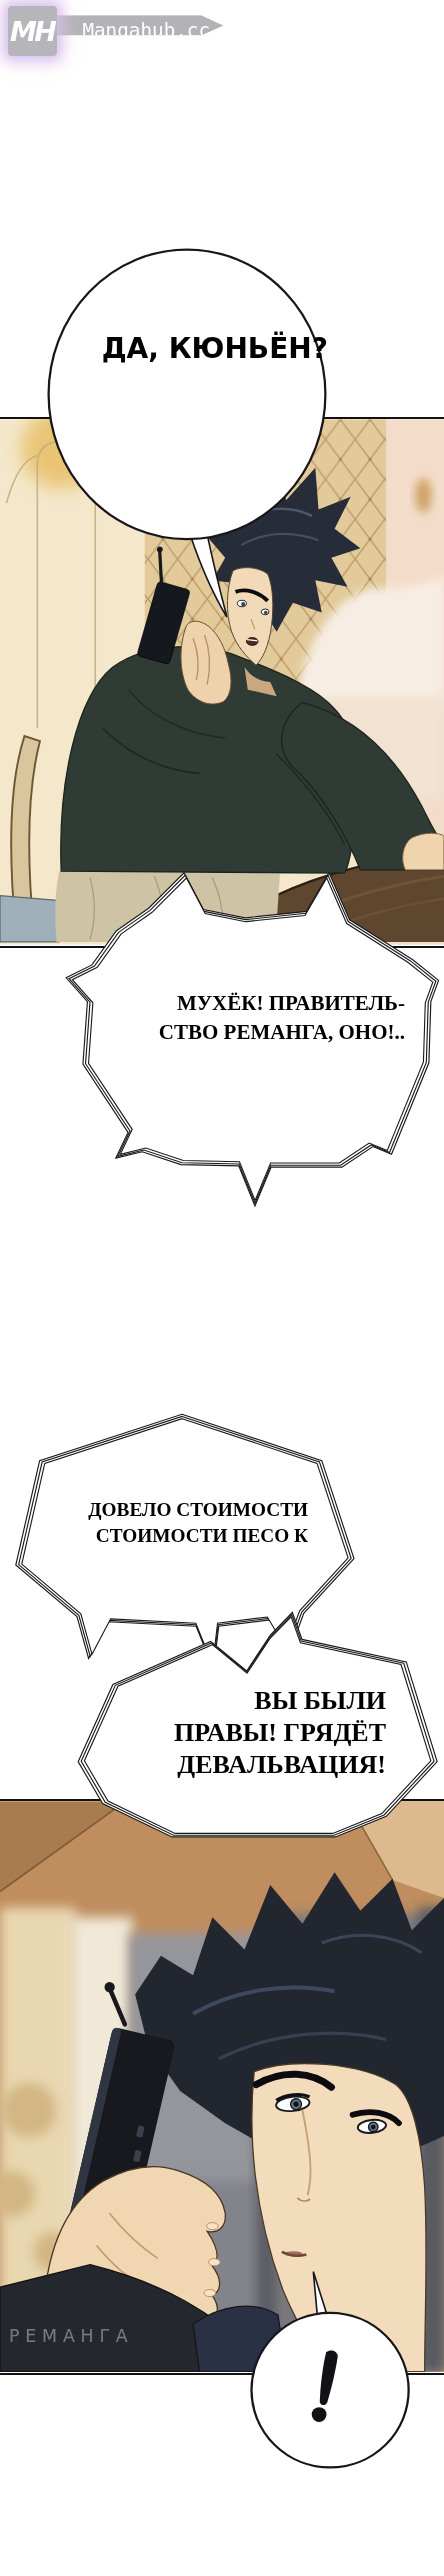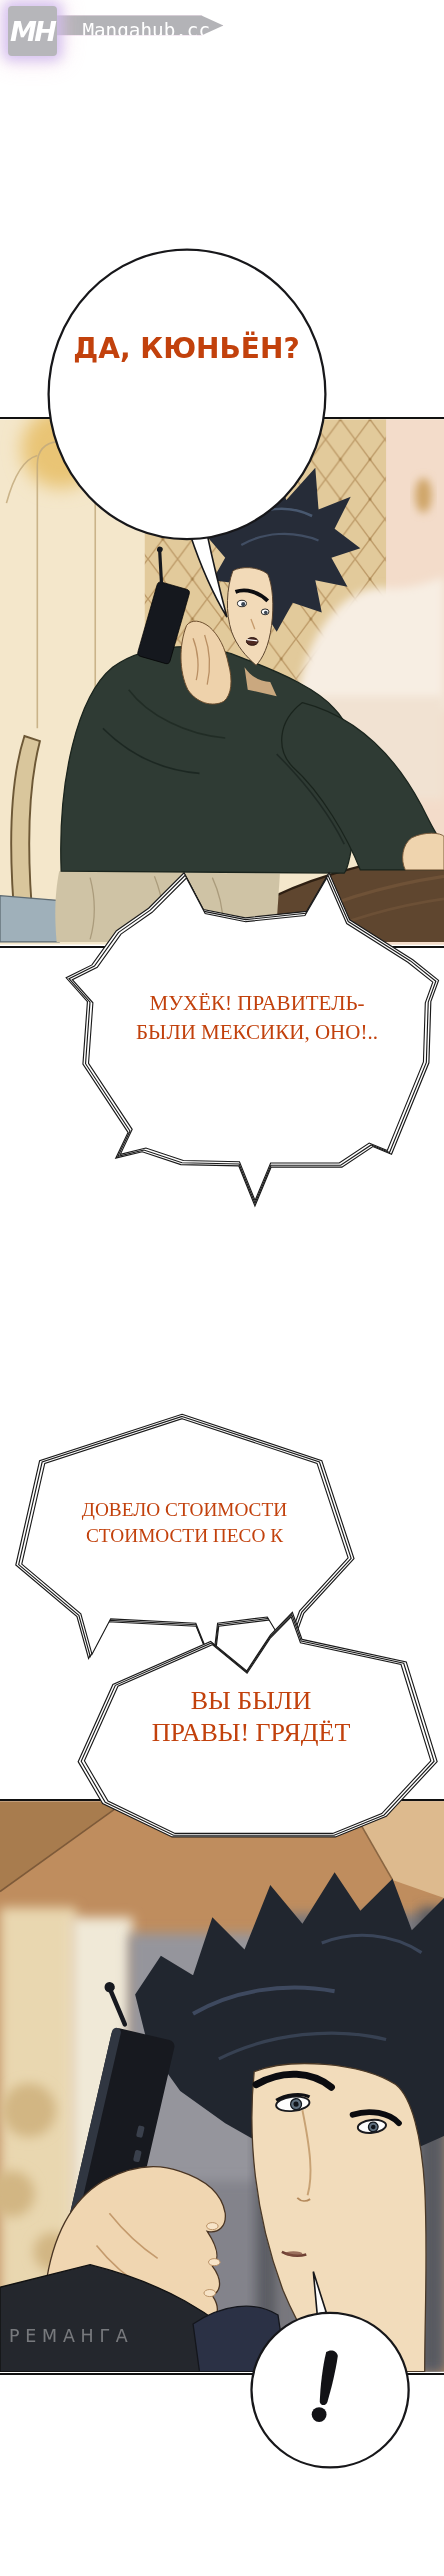--- a/index.html
+++ b/index.html
@@ -18,24 +18,24 @@
   #logo .mark span{color:#ffffff;font-weight:900;font-style:italic;font-size:27px;letter-spacing:-2.6px;
       font-family:"DejaVu Sans",sans-serif;}
   
   .panel{position:absolute;left:0;width:444px;border-top:2.6px solid #111;border-bottom:2.6px solid #111;
       box-sizing:border-box;z-index:1;}
   #panel1{top:417px;height:531px;}
   #panel2{top:1799px;height:576px;}
   .panel svg{display:block;}
   
   .bubble-svg{position:absolute;z-index:3;}
-  .btext{position:absolute;z-index:4;color:#c2410c;text-align:center;}
+  .btext{position:absolute;z-index:4;color:#000000;text-align:right;}
   #t1{left:45px;top:332px;width:283px;font-size:28px;font-weight:700;letter-spacing:0px;
       font-family:"DejaVu Sans",sans-serif;}
-  .serifline{font-family:"Liberation Serif",serif;font-weight:400;}
+  .serifline{font-family:"Liberation Serif",serif;font-weight:700;}
   #t2{left:109px;top:989px;width:296px;font-size:21px;line-height:29px;}
   #t3{left:61px;top:1497px;width:247px;font-size:19.3px;line-height:26px;}
   #t4{left:116px;top:1685px;width:270px;font-size:26px;line-height:32px;}
   
   #watermark{position:absolute;left:9px;top:2326px;z-index:2;color:rgba(235,235,235,0.42);
       font-size:17.4px;letter-spacing:5.8px;font-family:"DejaVu Sans",sans-serif;text-align:right;}
 </style>
 </head>
 <body>
 
@@ -144,21 +144,21 @@
 
   <svg class="bubble-svg" style="left:52px;top:863px;" width="393" height="361" viewBox="0 0 610 560">
     <g>
       <polygon id="pm" points="100,105 150,70 205,15 235,72 300,85 395,75 430,15 462,88 560,150 600,182 588,215 585,310 540,420 527,452 498,440 450,472 340,472 315,532 290,470 200,468 140,448 99,458 118,418 48,312 55,215 22,178 62,158" fill="#ffffff" stroke="#1a1a1a" stroke-width="1.8"></polygon>
       <use href="#pm" transform="translate(320,270) scale(0.985) translate(-320,-270)" fill="none" stroke="#1a1a1a" stroke-width="1.4"></use>
       <use href="#pm" transform="translate(320,270) scale(0.968) translate(-320,-270)" fill="none" stroke="#1a1a1a" stroke-width="1.4"></use>
     </g>
   </svg>
   <div class="btext serifline" id="t2">
     <div>МУХЁК! ПРАВИТЕЛЬ-</div>
-    <div>БЫЛИ МЕКСИКИ, ОНО!..</div>
+    <div>СТВО РЕМАНГА, ОНО!..</div>
   </div>
 
   <svg class="bubble-svg" style="left:6.4px;top:1404px;" width="361" height="277" viewBox="0 0 560 430">
     <g>
       <polygon id="pa" points="273,16 490,88 540,240 462,325 440,385 410,335 330,345 322,412 295,345 158,338 128,395 110,330 15,250 52,88" fill="#ffffff" stroke="#1a1a1a" stroke-width="1.8"></polygon>
       <use href="#pa" transform="translate(280,210) scale(0.983) translate(-280,-210)" fill="none" stroke="#1a1a1a" stroke-width="1.4"></use>
       <use href="#pa" transform="translate(280,210) scale(0.965) translate(-280,-210)" fill="none" stroke="#1a1a1a" stroke-width="1.4"></use>
     </g>
   </svg>
   <div class="btext serifline" id="t3">
@@ -169,20 +169,21 @@
   <svg class="bubble-svg" style="left:64px;top:1604px;" width="386" height="251" viewBox="0 0 600 390">
     <g>
       <polygon id="pb" points="228,58 284,104 321,48 355,13 370,55 532,90 580,245 501,330 422,362 168,362 60,310 22,245 76,125" fill="#ffffff" stroke="#1a1a1a" stroke-width="1.8"></polygon>
       <use href="#pb" transform="translate(300,205) scale(0.983) translate(-300,-205)" fill="none" stroke="#1a1a1a" stroke-width="1.4"></use>
       <use href="#pb" transform="translate(300,205) scale(0.965) translate(-300,-205)" fill="none" stroke="#1a1a1a" stroke-width="1.4"></use>
     </g>
   </svg>
   <div class="btext serifline" id="t4">
     <div>ВЫ БЫЛИ</div>
     <div>ПРАВЫ! ГРЯДЁТ</div>
+    <div>ДЕВАЛЬВАЦИЯ!</div>
   </div>
 
   <div class="panel" id="panel2">
     <svg width="444" height="571" viewBox="0 0 690 886">
       <defs>
         <filter id="soft3" x="-30%" y="-30%" width="160%" height="160%">
             <feGaussianBlur stdDeviation="9"></feGaussianBlur>
           </filter>
       </defs>
       <rect x="0" y="0" width="690" height="886" fill="#bf8d5e"></rect>

